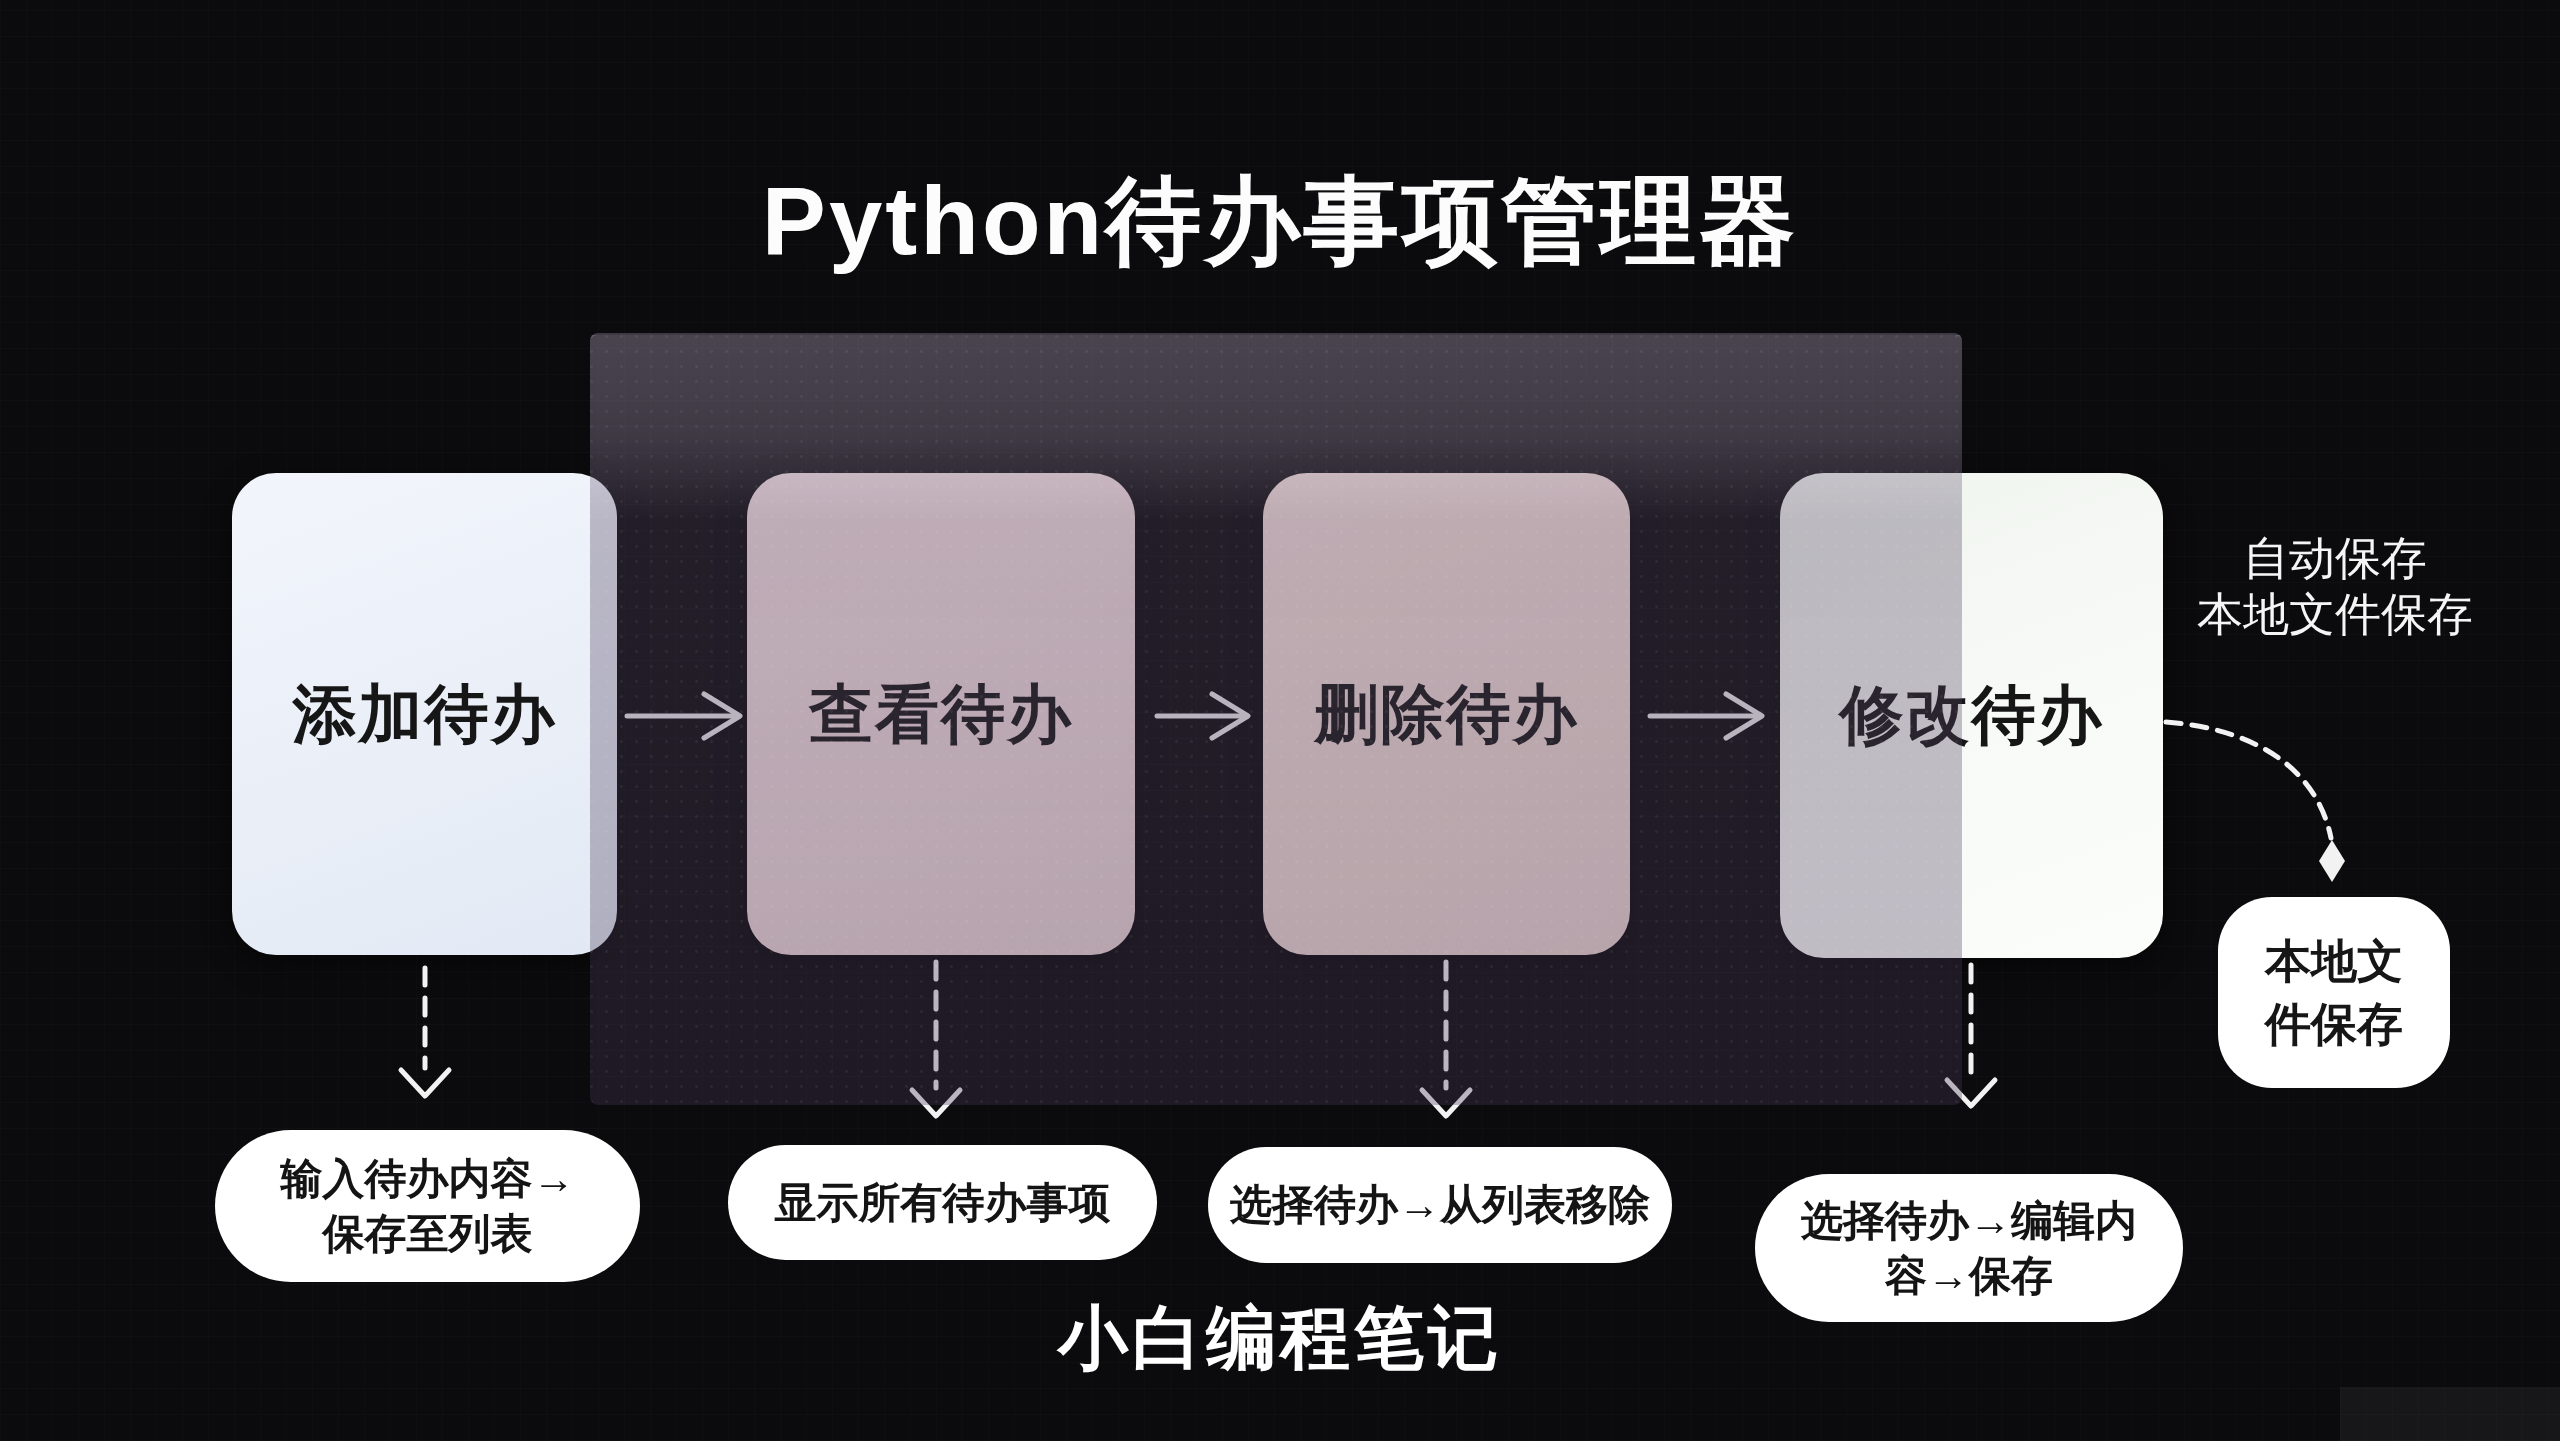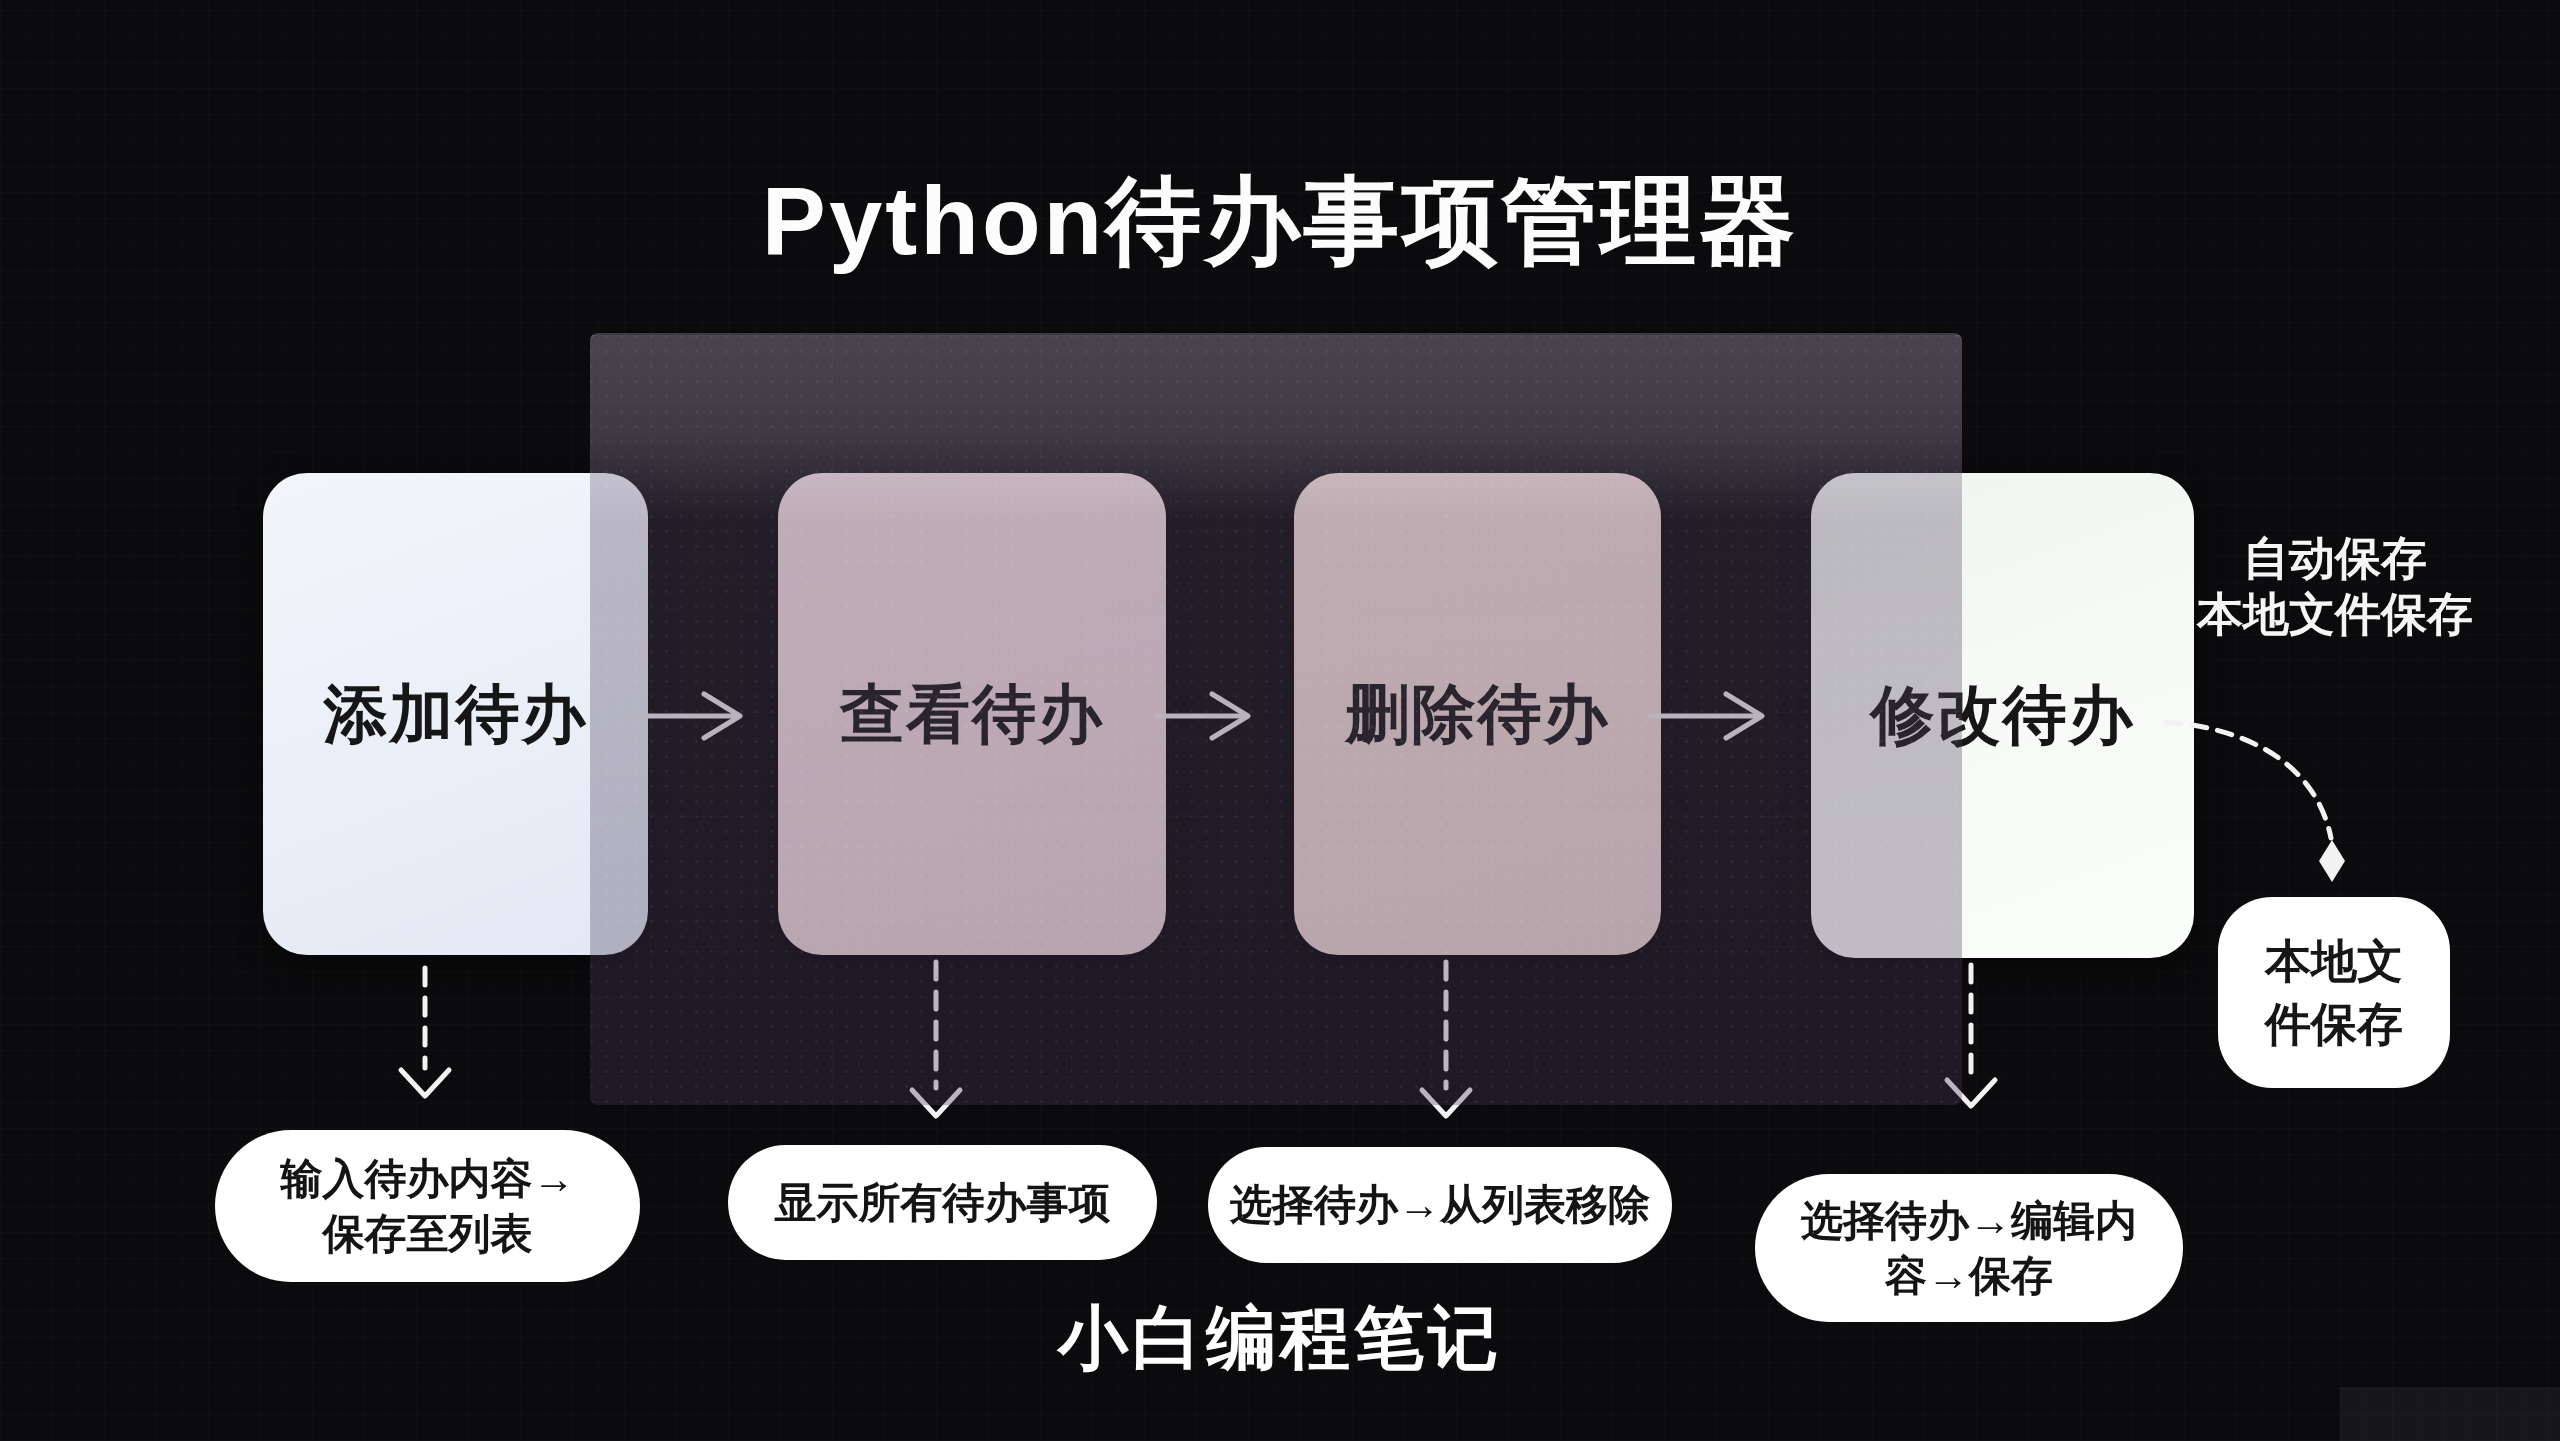--- a/index.html
+++ b/index.html
@@ -13,21 +13,21 @@
   }
   .title{
     position:absolute;top:158px;left:0;width:100%;
     text-align:center;font-size:96px;font-weight:800;color:#fcfcfc;
     letter-spacing:3px;white-space:nowrap;margin:0;
   }
   
   .stepbox{
     position:absolute;top:473px;height:482px;border-radius:44px;
     display:flex;align-items:center;justify-content:center;
-    z-index:1;box-shadow:0 10px 30px rgba(0,0,0,0.45);margin-left:31px;
+    z-index:1;box-shadow:0 10px 30px rgba(0,0,0,0.45);
   }
   .stepbox .label{font-size:64px;font-weight:800;color:#161616;letter-spacing:2px;white-space:nowrap;}
   .box-add   {left:232px;width:385px;background:linear-gradient(160deg,#f2f5fb 0%,#e9eef7 60%,#e2e9f4 100%);}
   .box-view  {left:747px;width:388px;background:linear-gradient(160deg,#f6e2e4 0%,#f1dcde 60%,#eeD8d8 100%);}
   .box-delete{left:1263px;width:367px;background:linear-gradient(160deg,#f6e1dd 0%,#f1dcd7 60%,#eed8d4 100%);}
   .box-edit  {left:1780px;width:383px;height:485px;background:linear-gradient(160deg,#f0f5ef 0%,#f8faf7 55%,#fbfdfb 100%);}
   
   .panel{
     position:absolute;left:590px;top:333px;width:1372px;height:770px;
     border-radius:8px;z-index:3;pointer-events:none;
@@ -48,21 +48,21 @@
     line-height:1.32;word-break:break-all;
   }
   .pill.one-line{white-space:nowrap;word-break:keep-all;}
   .pill-1{left:215px;top:1130px;width:425px;height:152px;padding:9px 48px;box-sizing:border-box;}
   .pill-2{left:728px;top:1145px;width:429px;height:115px;}
   .pill-3{left:1208px;top:1147px;width:464px;height:116px;}
   .pill-4{left:1755px;top:1130px;width:428px;height:148px;padding:0 26px;box-sizing:border-box;margin-top:44px;}
   
   .annotation{
     position:absolute;left:2180px;top:530px;width:310px;z-index:4;
-    text-align:center;color:#f5f5f5;font-size:46px;font-weight:700;line-height:56px;
+    text-align:center;color:#f5f5f5;font-size:46px;font-weight:400;line-height:56px;
   }
   .annotation span{display:block;}
   .local-box{
     position:absolute;left:2218px;top:897px;width:232px;height:191px;
     background:#ffffff;border-radius:54px;z-index:4;
     display:flex;align-items:center;justify-content:center;
     font-size:46px;font-weight:700;color:#161616;text-align:center;
     line-height:1.35;word-break:break-all;padding:0 27px;box-sizing:border-box;
   }
   .watermark{

